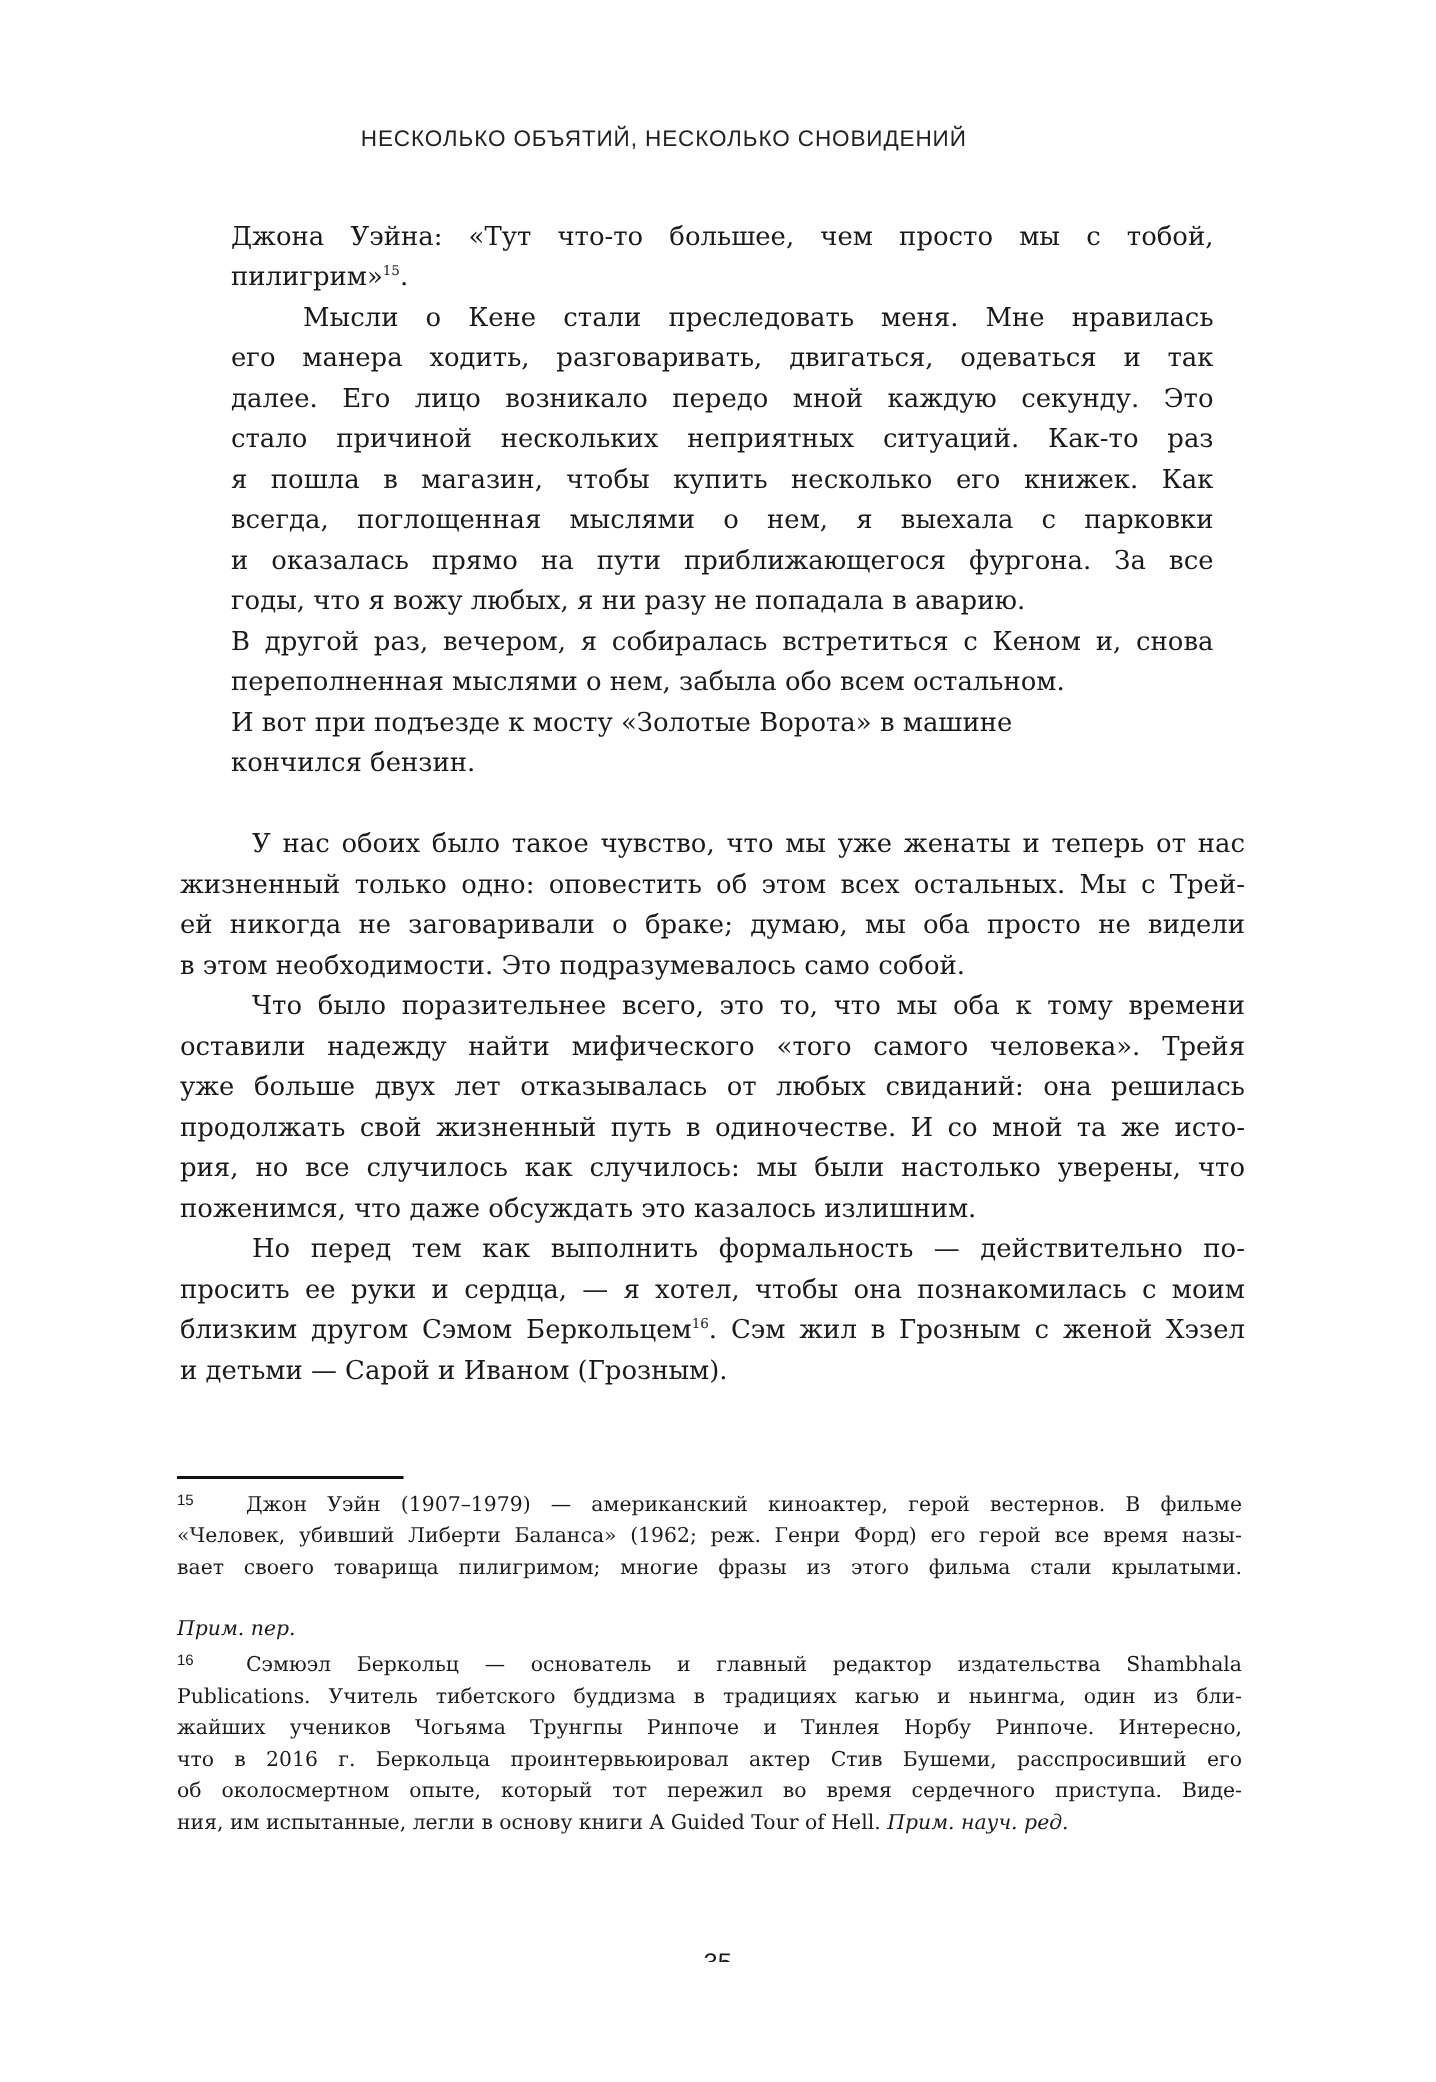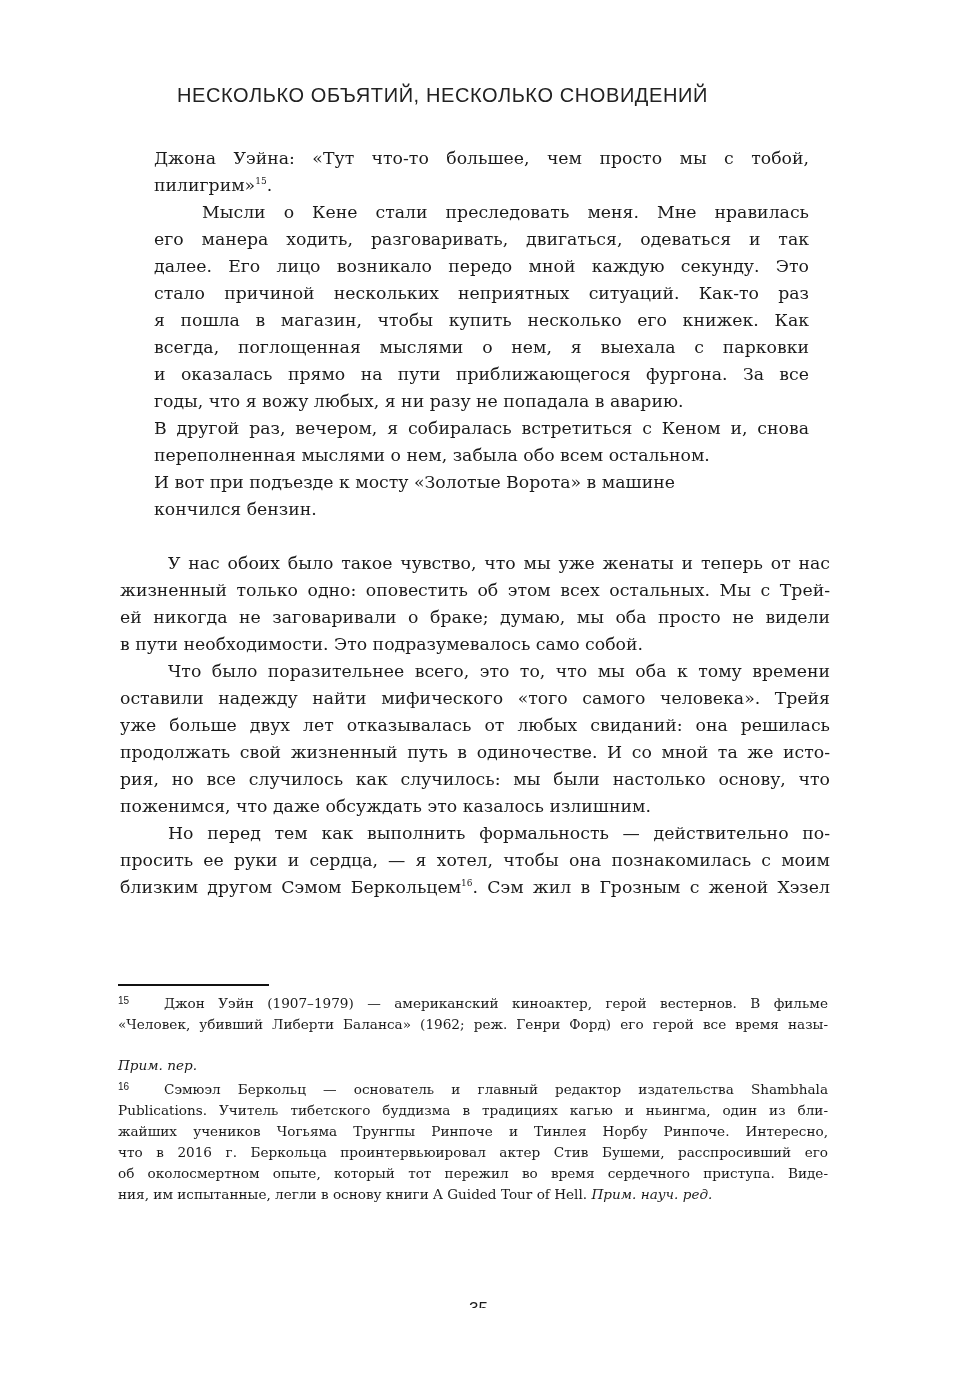--- a/index.html
+++ b/index.html
@@ -15,21 +15,21 @@
       color: #1a1a1a;
       font-family: "DejaVu Serif", "Liberation Serif", serif;
     }
     .running-head {
       position: absolute;
       top: 84px;
       left: 0;
       width: 885px;
       text-align: center;
       font-family: "Liberation Sans", "DejaVu Sans", sans-serif;
-      font-size: 20px;
+      font-size: 15px;
       letter-spacing: 0.6px;
       color: #222;
       font-weight: 400;
     }
     .quote-block {
       position: absolute;
       top: 145px;
       left: 154px;
       width: 655px;
       font-size: 17.3px;
@@ -123,43 +123,45 @@
   <span class="line">переполненная мыслями о нем, забыла обо всем остальном.</span>
   <span class="line">И вот при подъезде к мосту «Золотые Ворота» в машине</span>
   <span class="line">кончился бензин.</span>
 </div>
 
 <div class="body-block">
   <div>
     <span class="line justify indent-first">У нас обоих было такое чувство, что мы уже женаты и теперь от нас</span>
     <span class="line justify">жизненный только одно: оповестить об этом всех остальных. Мы с Трей-</span>
     <span class="line justify">ей никогда не заговаривали о браке; думаю, мы оба просто не видели</span>
-    <span class="line">в пути необходимости. Это подразумевалось само собой.</span>
+    <span class="line">в этом необходимости. Это подразумевалось само собой.</span>
   </div>
   <div>
     <span class="line justify indent-first">Что было поразительнее всего, это то, что мы оба к тому времени</span>
     <span class="line justify">оставили надежду найти мифического «того самого человека». Трейя</span>
     <span class="line justify">уже больше двух лет отказывалась от любых свиданий: она решилась</span>
     <span class="line justify">продолжать свой жизненный путь в одиночестве. И со мной та же исто-</span>
-    <span class="line justify">рия, но все случилось как случилось: мы были настолько основу, что</span>
+    <span class="line justify">рия, но все случилось как случилось: мы были настолько уверены, что</span>
     <span class="line">поженимся, что даже обсуждать это казалось излишним.</span>
   </div>
   <div>
     <span class="line justify indent-first">Но перед тем как выполнить формальность — действительно по-</span>
     <span class="line justify">просить ее руки и сердца, — я хотел, чтобы она познакомилась с моим</span>
     <span class="line justify"><span>близким другом Сэмом Беркольцем</span><sup>16</sup><span>. Сэм жил в Грозным с женой Хэзел</span></span>
+    <span class="line">и детьми — Сарой и Иваном (Грозным).</span>
   </div>
 </div>
 
 <div class="footnote-rule"></div>
 
 <div class="footnotes">
   <div>
     <span class="line justify"><span class="fn-num">15</span><span>Джон Уэйн (1907–1979) — американский киноактер, герой вестернов. В фильме</span></span>
     <span class="line justify">«Человек, убивший Либерти Баланса» (1962; реж. Генри Форд) его герой все время назы-</span>
+    <span class="line justify">вает своего товарища пилигримом; многие фразы из этого фильма стали крылатыми.</span>
     <span class="line fn-note">Прим. пер.</span>
   </div>
   <div>
     <span class="line justify"><span class="fn-num">16</span><span>Сэмюэл Беркольц — основатель и главный редактор издательства Shambhala</span></span>
     <span class="line justify">Publications. Учитель тибетского буддизма в традициях кагью и ньингма, один из бли-</span>
     <span class="line justify">жайших учеников Чогьяма Трунгпы Ринпоче и Тинлея Норбу Ринпоче. Интересно,</span>
     <span class="line justify">что в 2016 г. Беркольца проинтервьюировал актер Стив Бушеми, расспросивший его</span>
     <span class="line justify">об околосмертном опыте, который тот пережил во время сердечного приступа. Виде-</span>
     <span class="line"><span>ния, им испытанные, легли в основу книги A Guided Tour of Hell.</span> <span class="fn-note">Прим. науч. ред.</span></span>
   </div>

